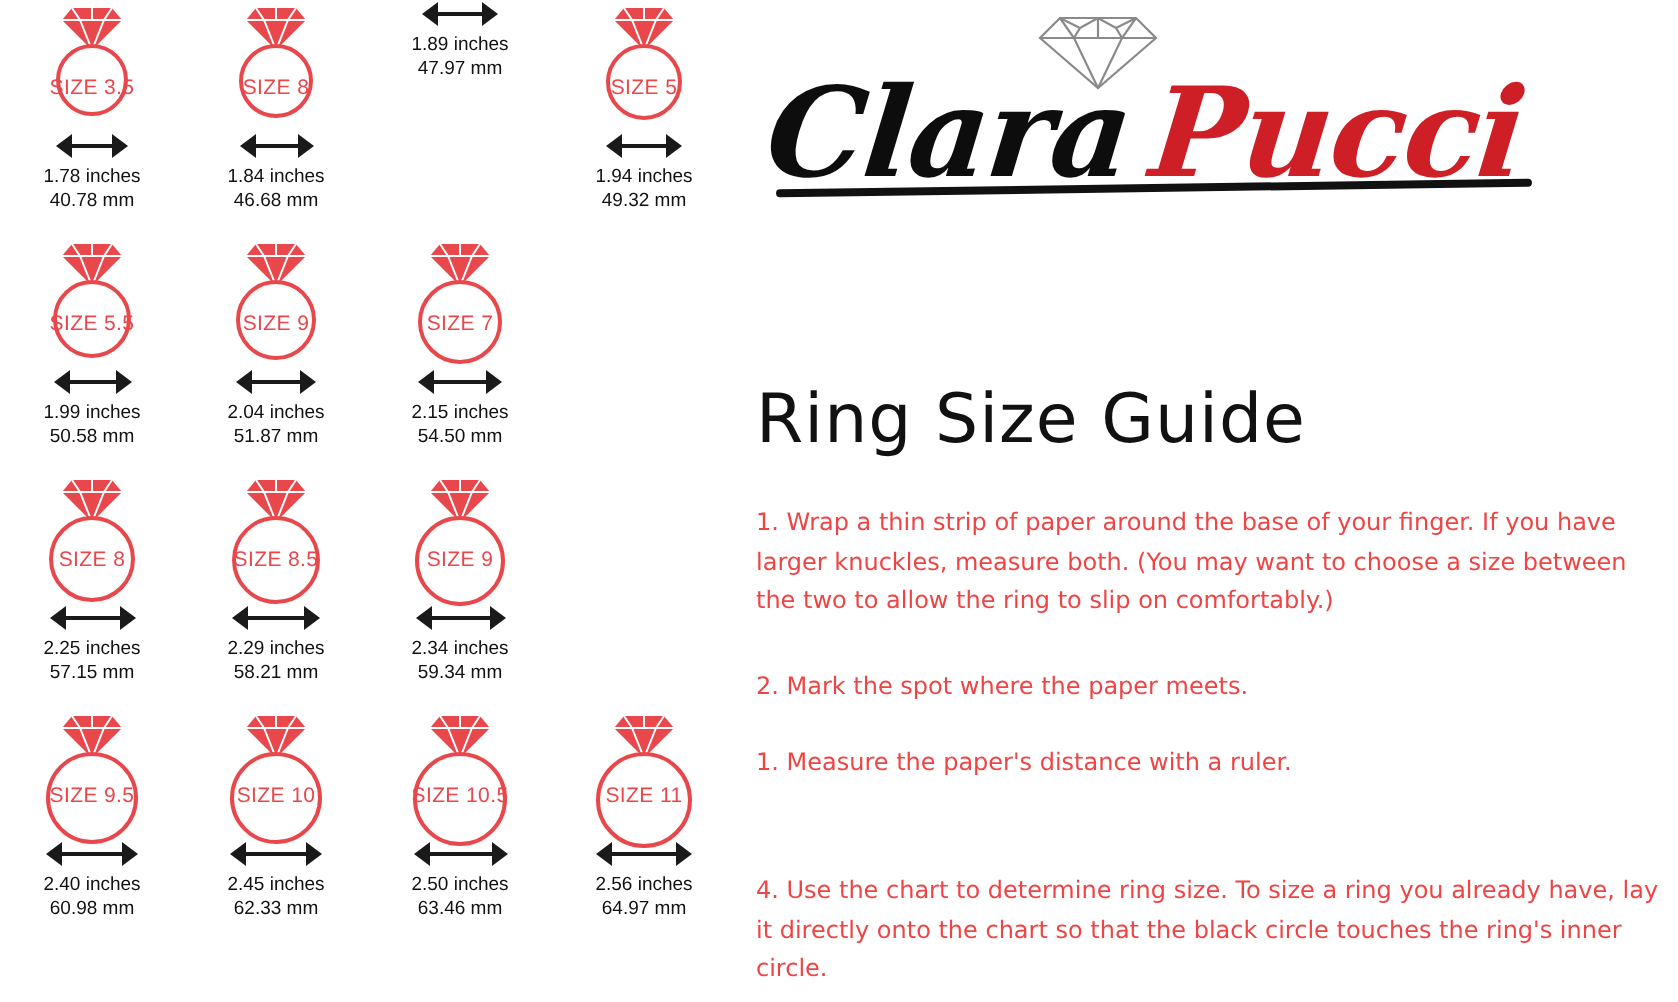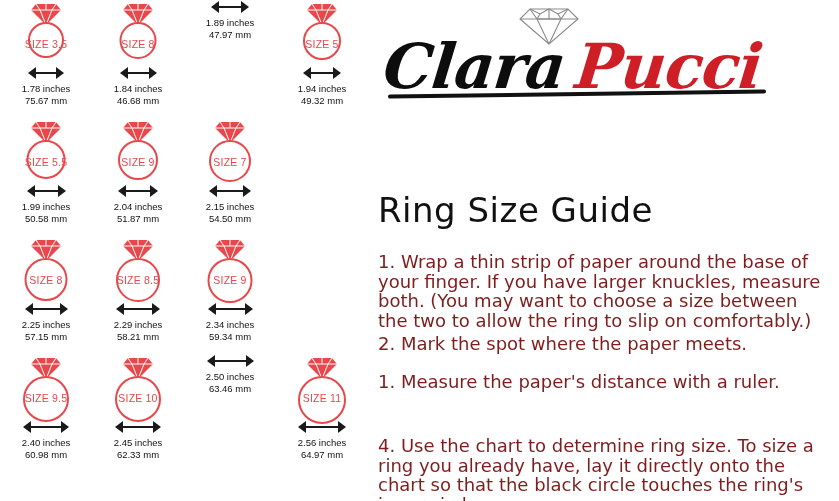--- a/index.html
+++ b/index.html
@@ -168,23 +168,23 @@
     font-size: 34px;
     color: #111111;
     font-family: "DejaVu Sans", sans-serif;
     letter-spacing: .5px;
   }
 
   .guide-step {
     position: absolute;
     left: 10px;
     width: 452px;
-    font-size: 18px;
+    font-size: 12px;
     line-height: 19.5px;
-    color: #7f1d1d;
+    color: #ef4444;
     font-family: "DejaVu Sans", sans-serif;
   }
   #step-1 { top: 252px; }
   #step-2 { top: 334px; }
   #step-3 { top: 372px; }
   #step-4 { top: 436px; }
 </style>
 </head>
 <body>
 
@@ -204,21 +204,21 @@
           <div class="ring-band" style="width: 36px; height: 36px;"></div>
           <div class="size-label">SIZE 3.5</div>
         </div>
         <div class="arrow-wrap">
           <div class="arrow-line" style="left: 34px; width: 24px;"></div>
           <div class="arrow-head left" style="left: 28px;"></div>
           <div class="arrow-head right" style="left: 56px;"></div>
         </div>
         <div class="measure">
           <div>1.78 inches</div>
-          <div>75.67 mm</div>
+          <div>40.78 mm</div>
         </div>
       </div>
       <div class="ring-cell">
         <div class="ring-art">
           <svg class="ring-gem" viewBox="0 0 34 24">
             <path d="M2 8 L17 23 L32 8 L27 2 L7 2 Z" fill="#e8474b"></path>
             <g stroke="#ffffff" stroke-width="1" fill="none">
               <path d="M2 8 L32 8"></path>
               <path d="M7 2 L11 8 L17 23"></path>
               <path d="M27 2 L23 8 L17 23"></path>
@@ -465,20 +465,33 @@
           <div class="arrow-line" style="left: 29px; width: 34px;"></div>
           <div class="arrow-head left" style="left: 23px;"></div>
           <div class="arrow-head right" style="left: 61px;"></div>
         </div>
         <div class="measure">
           <div>2.45 inches</div>
           <div>62.33 mm</div>
         </div>
       </div>
       <div class="ring-cell">
+        <div class="ring-art">
+          <svg class="ring-gem" viewBox="0 0 34 24">
+            <path d="M2 8 L17 23 L32 8 L27 2 L7 2 Z" fill="#e8474b"></path>
+            <g stroke="#ffffff" stroke-width="1" fill="none">
+              <path d="M2 8 L32 8"></path>
+              <path d="M7 2 L11 8 L17 23"></path>
+              <path d="M27 2 L23 8 L17 23"></path>
+              <path d="M17 2 L17 8"></path>
+            </g>
+          </svg>
+          <div class="ring-band" style="width: 47px; height: 47px;"></div>
+          <div class="size-label">SIZE 10.5</div>
+        </div>
         <div class="arrow-wrap">
           <div class="arrow-line" style="left: 28.5px; width: 35px;"></div>
           <div class="arrow-head left" style="left: 22.5px;"></div>
           <div class="arrow-head right" style="left: 61.5px;"></div>
         </div>
         <div class="measure">
           <div>2.50 inches</div>
           <div>63.46 mm</div>
         </div>
       </div>

